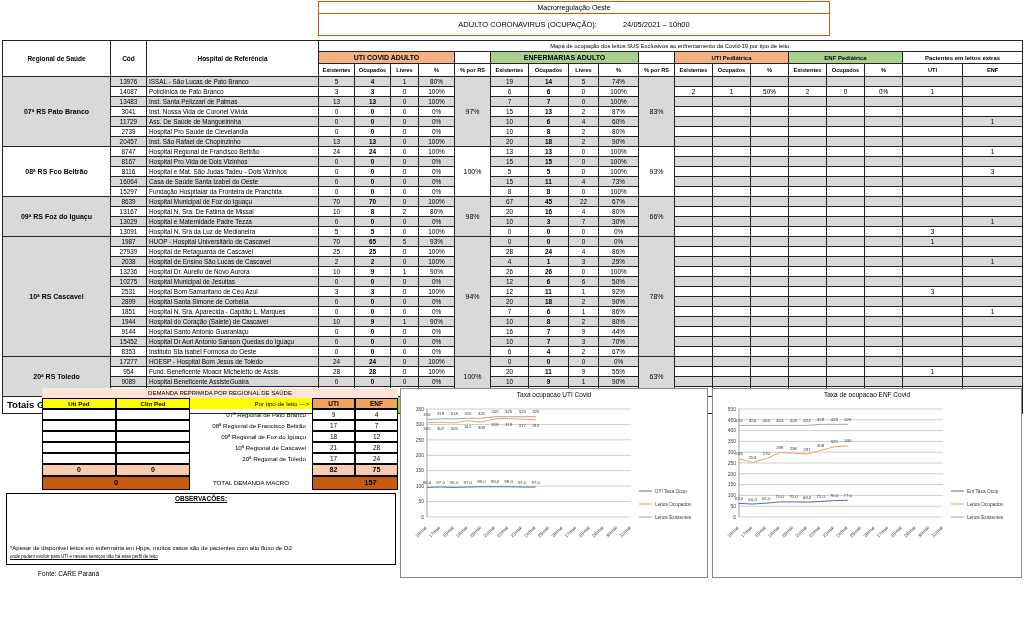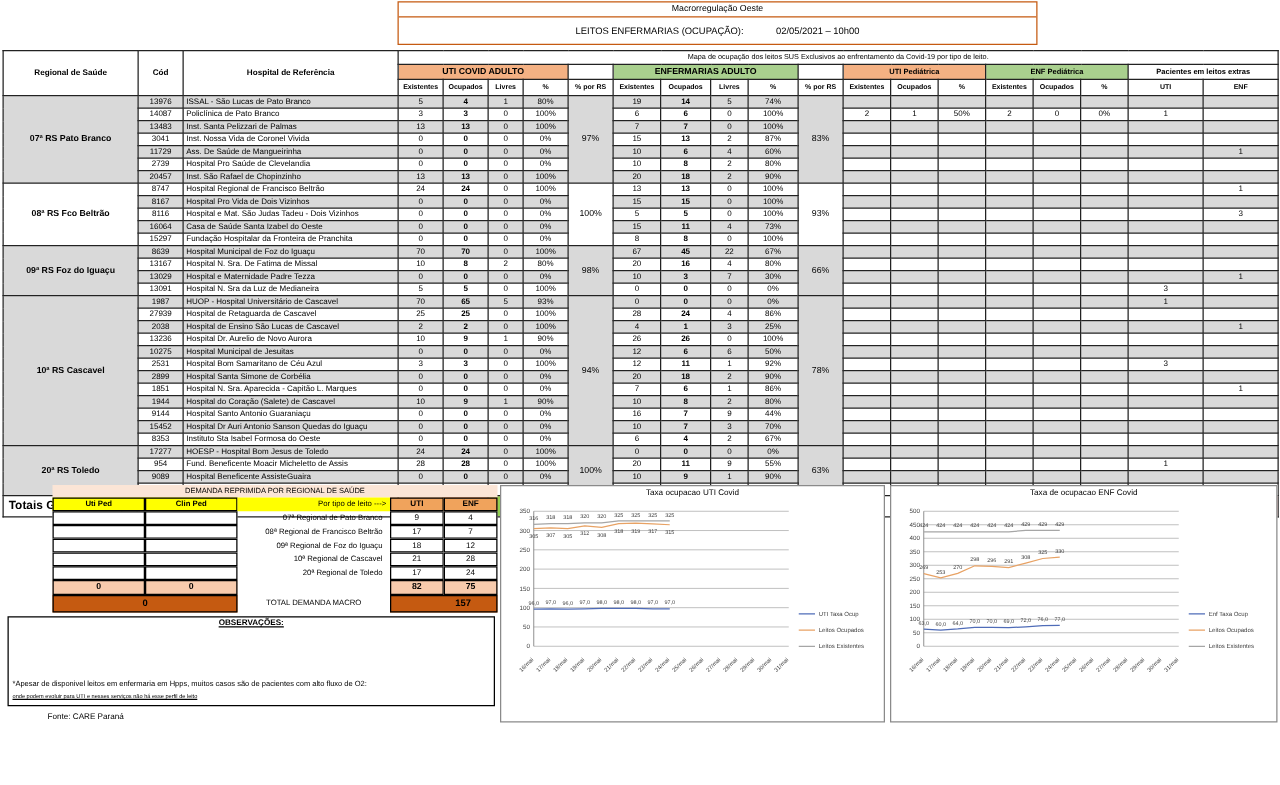--- a/index.html
+++ b/index.html
@@ -58,22 +58,22 @@
   .obs-line1{position:absolute;left:3px;bottom:13px;font-size:6px;}
   .obs-line2{position:absolute;left:3px;bottom:5px;font-size:4.5px;text-decoration:underline;}
   #fonte{position:absolute;left:38px;top:570px;font-size:6.5px;}
 </style>
 </head>
 <body>
 
 <div id="top-box">
   <div class="line1">Macrorregulação Oeste</div>
   <div class="line2">
-    <span>LEITOS ENFERMARIAS (OCUPAÇÃO):</span>
-    <span>02/05/2021 – 10h00</span>
+    <span>ADULTO CORONAVIRUS (OCUPAÇÃO):</span>
+    <span>24/05/2021 – 10h00</span>
   </div>
 </div>
 
 <table id="main-table">
   <colgroup>
     <col style="width:108px">
       <col style="width:36px">
       <col style="width:172px">
     <col style="width:36px">
       <col style="width:36px">

